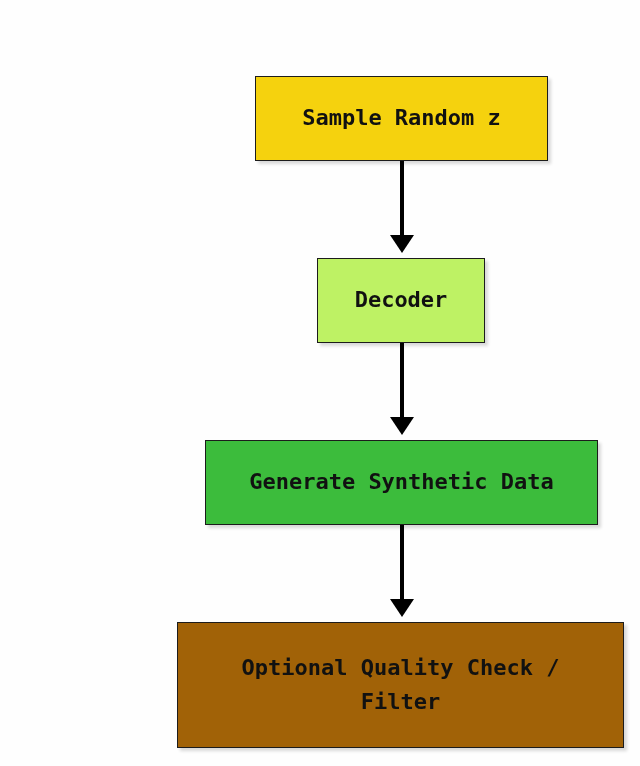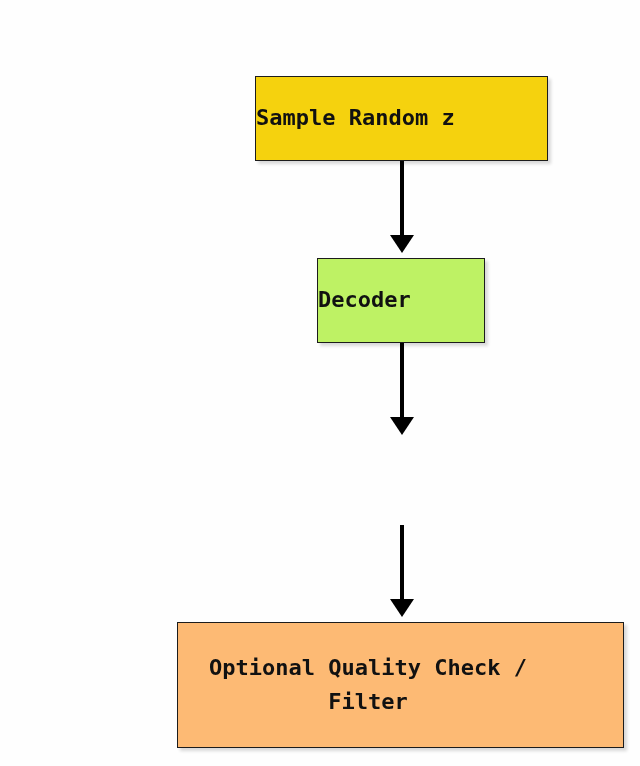--- a/index.html
+++ b/index.html
@@ -16,21 +16,21 @@
     background: #fefefe;
     overflow: hidden;
   }
 
   .node {
     position: absolute;
     border: 1px solid #1c1c1c;
     box-shadow: 3px 3px 3px rgba(0,0,0,0.15);
     display: flex;
     align-items: center;
-    justify-content: flex-start;
+    justify-content: center;
     text-align: center;
   }
 
   .node-label {
     font-size: 22px;
     font-weight: 600;
     color: #111111;
     line-height: 1.55;
   }
 
@@ -83,23 +83,26 @@
 
   <div class="node node-2" style="background-color: #bef264;">
     <span class="node-label">Decoder</span>
   </div>
 
   <div class="arrow arrow-2">
     <div class="arrow-line"></div>
     <div class="arrow-head"></div>
   </div>
 
+  <div class="node node-3" style="background-color: rgb(60, 188, 60);">
+    <span class="node-label">Generate Synthetic Data</span>
+  </div>
 
   <div class="arrow arrow-3">
     <div class="arrow-line"></div>
     <div class="arrow-head"></div>
   </div>
 
-  <div class="node node-4" style="background-color: #fdba74;">
+  <div class="node node-4" style="background-color: #a16207;">
     <span class="node-label">Optional Quality Check / Filter</span>
   </div>
 
 </div>
 
 </body></html>

